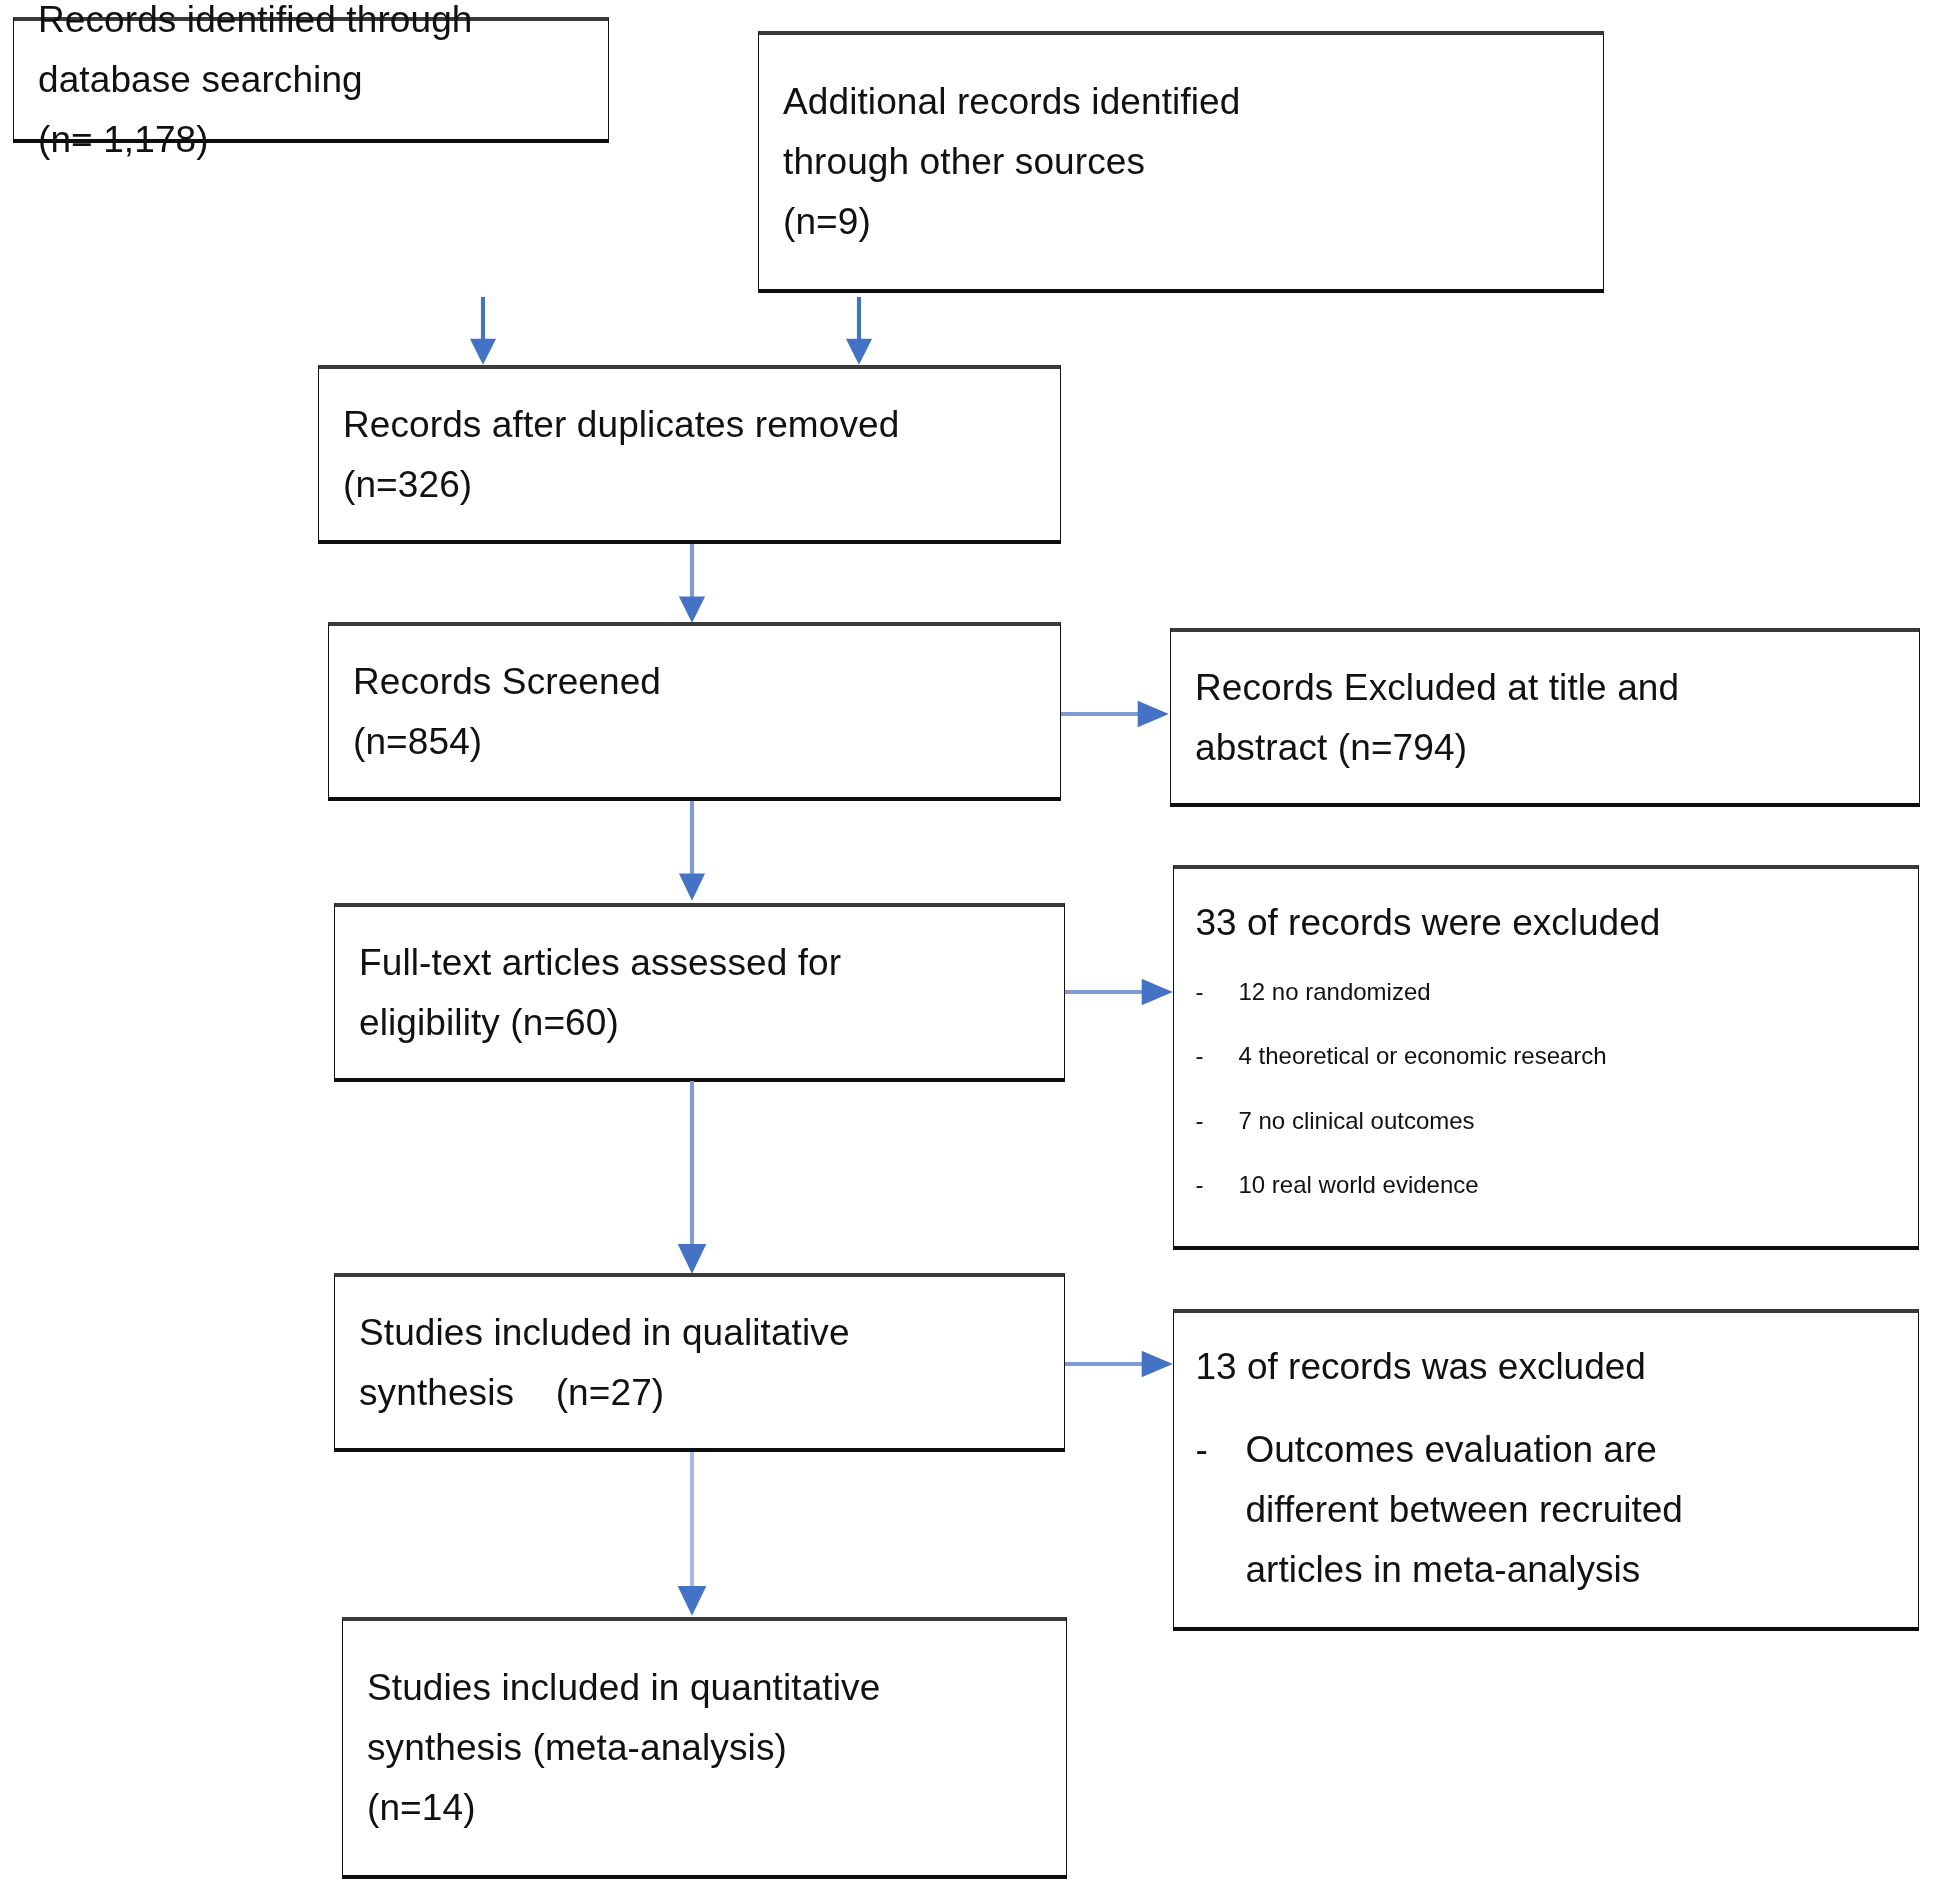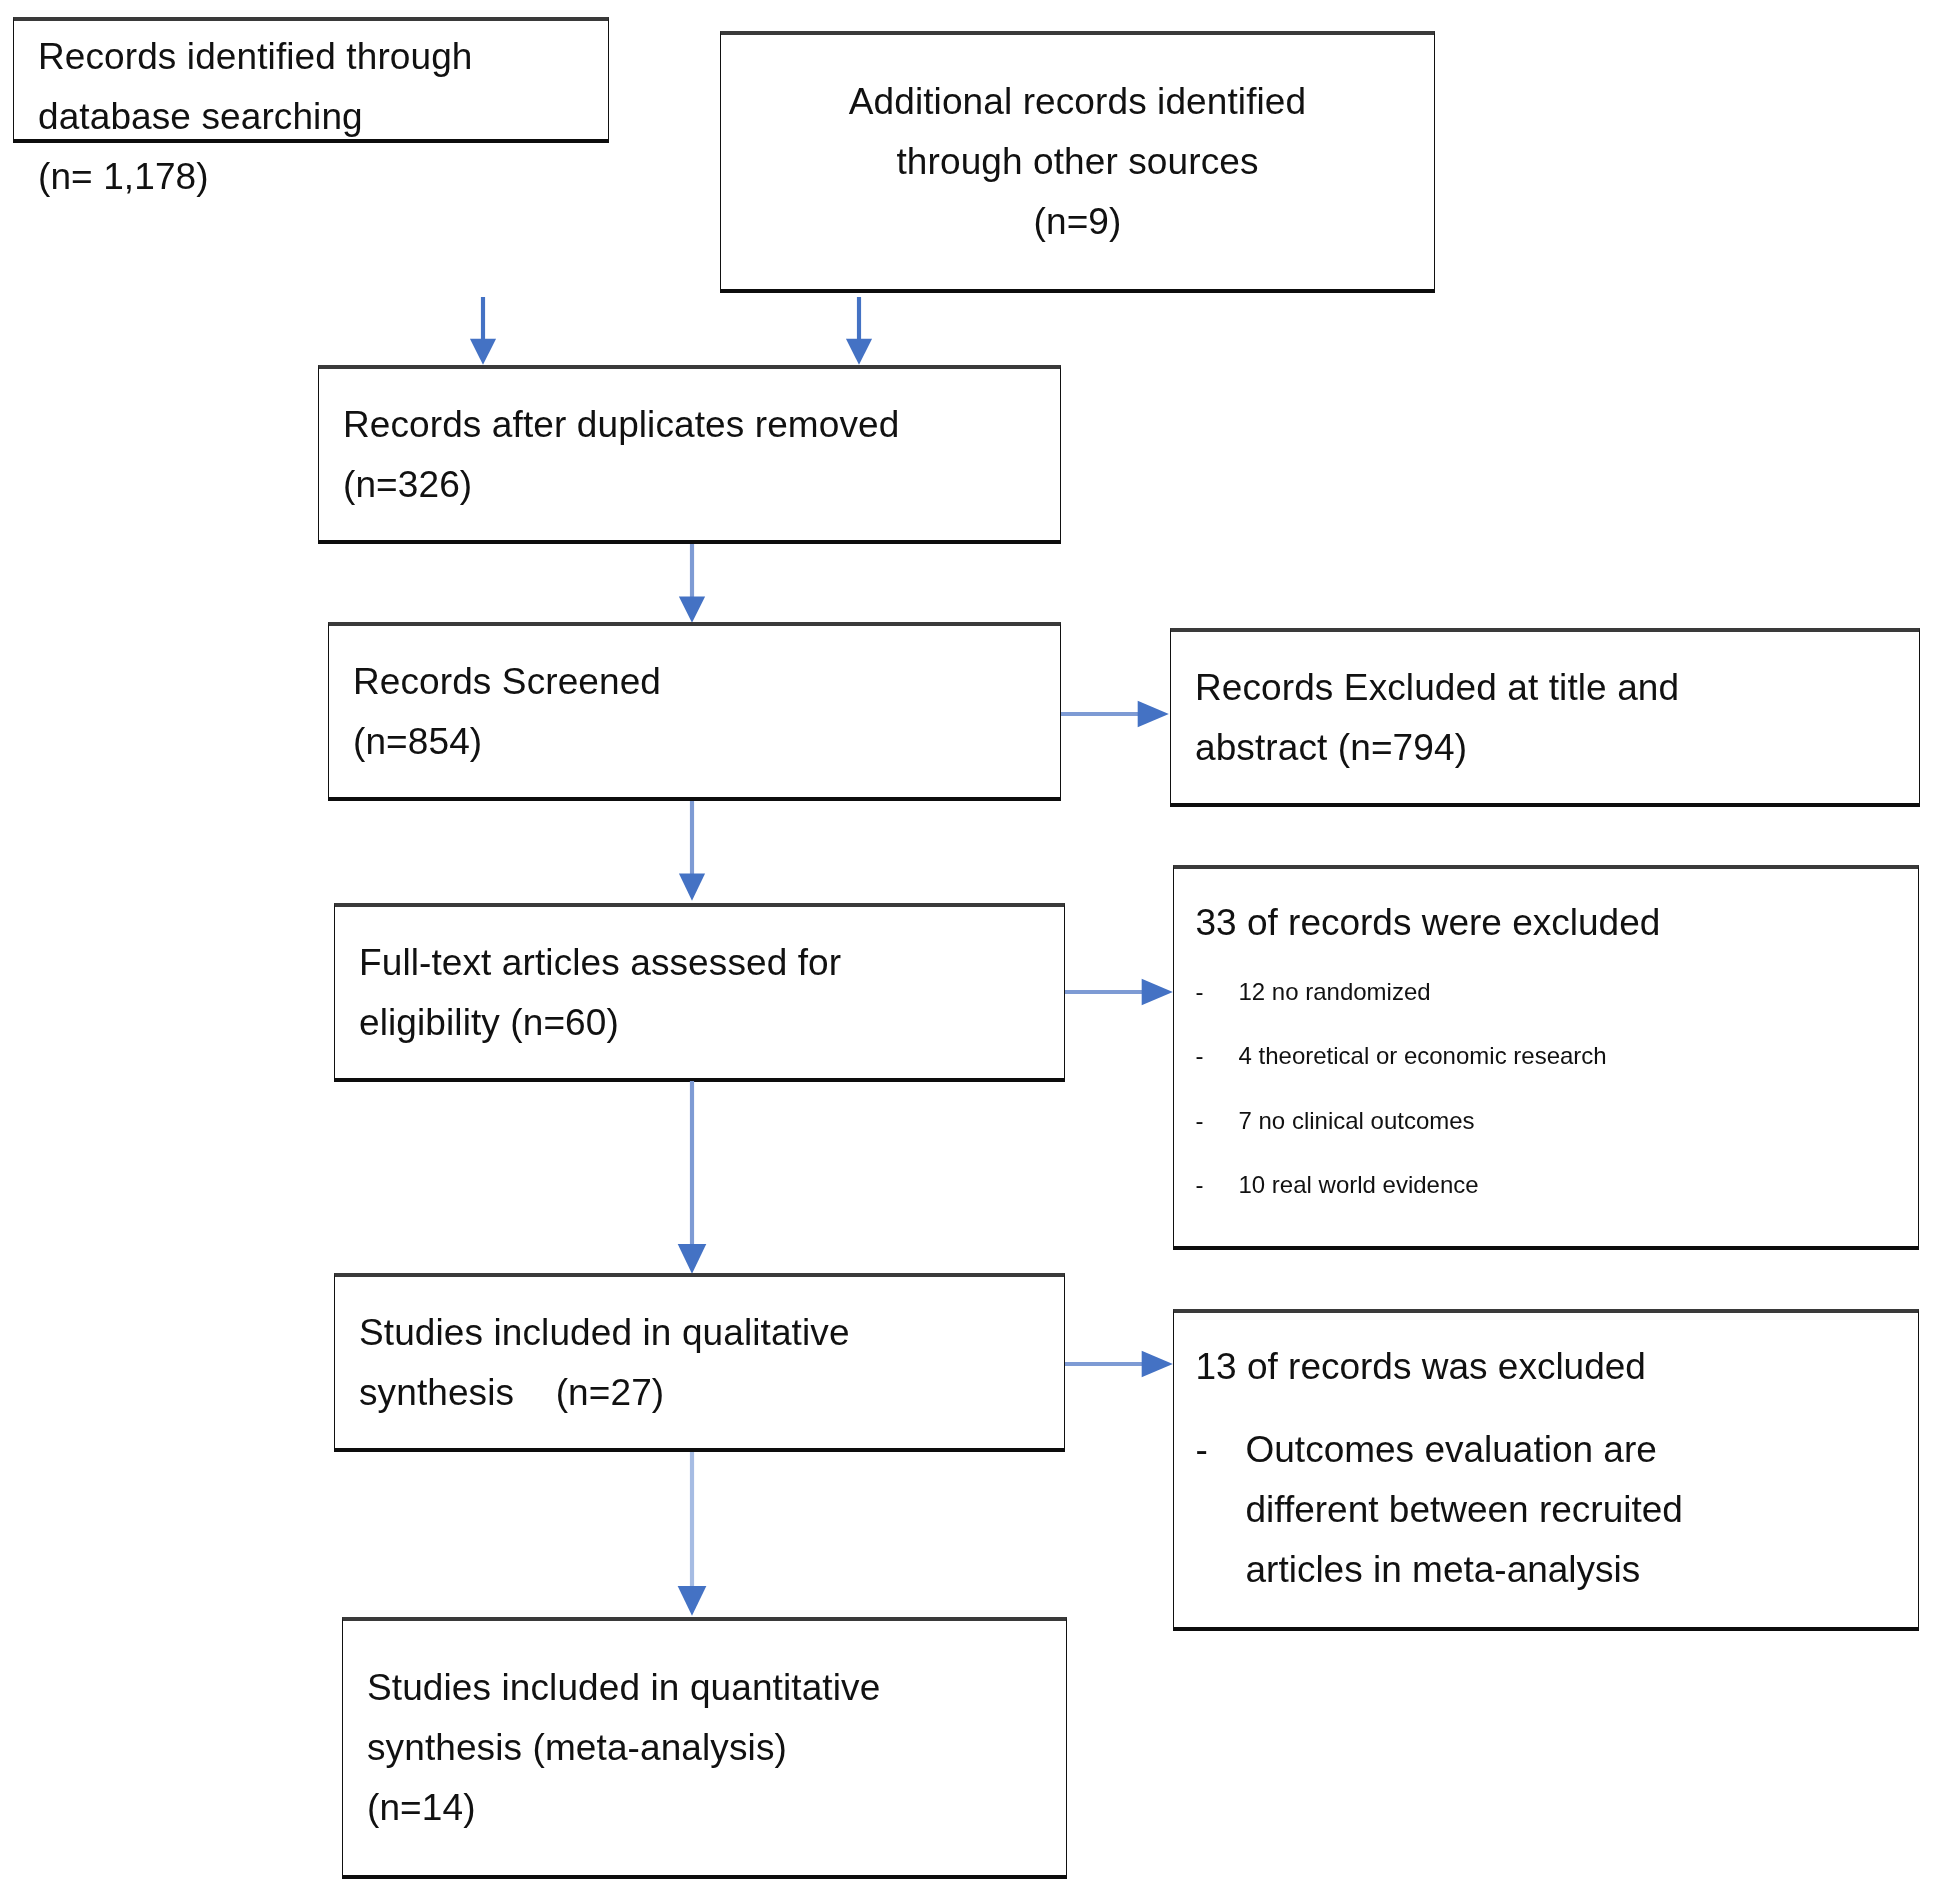--- a/index.html
+++ b/index.html
@@ -91,27 +91,27 @@
     position: absolute;
     overflow: visible;
   }
   .conn svg { display: block; overflow: visible; }
 </style>
 </head>
 <body>
 
 <div id="diagram">
 
-  <div class="node" style="left:13px; top:16.7px; width:596px; height:126px;justify-content:space-between;">
+  <div class="node" style="left:13px; top:16.7px; width:596px; height:126px;">
     <div class="line">Records identified through</div>
     <div class="line">database searching</div>
     <div class="line">(n= 1,178)</div>
   </div>
 
-  <div class="node" style="left:720px; top:31px; width:715px; height:262px;text-align:center;">
+  <div class="node" style="left:758px; top:31px; width:846px; height:262px;">
     <div class="line">Additional records identified</div>
     <div class="line">through other sources</div>
     <div class="line">(n=9)</div>
   </div>
 
   <div class="conn" style="left:459px; top:297px; width:48px; height:69px;">
     <svg width="48" height="69" viewBox="0 0 80 116">
       <line x1="40" y1="0" x2="40" y2="78" stroke="#4472C4" stroke-width="7"></line>
       <polygon points="18,70 62,70 40,114" fill="#4472C4"></polygon>
     </svg>

